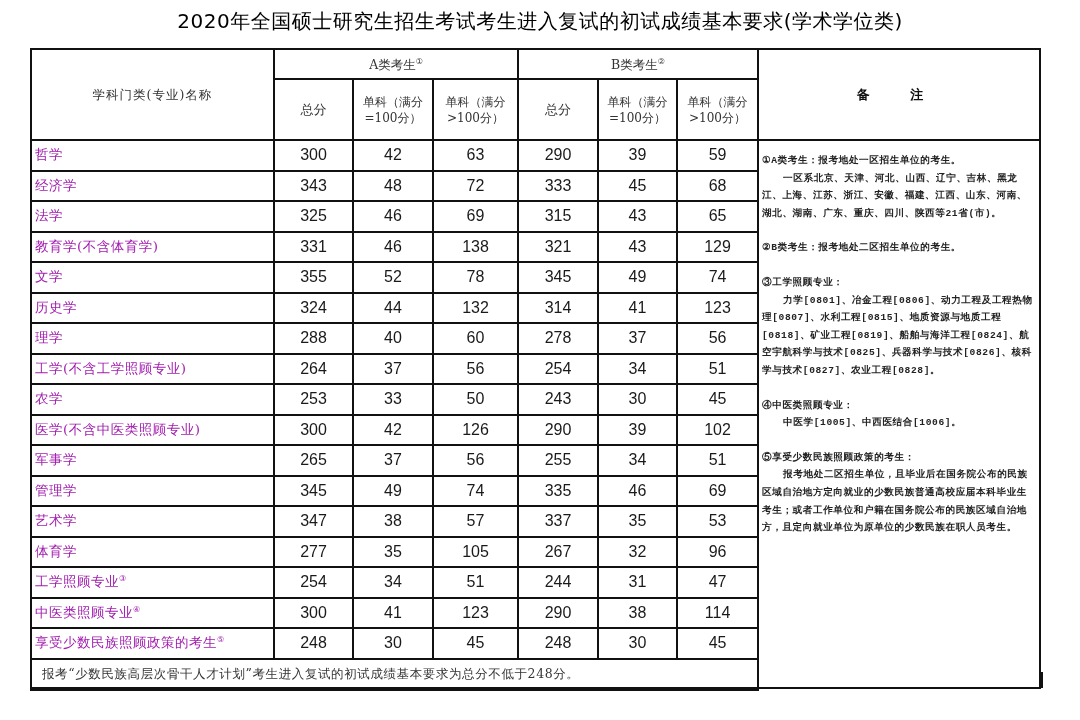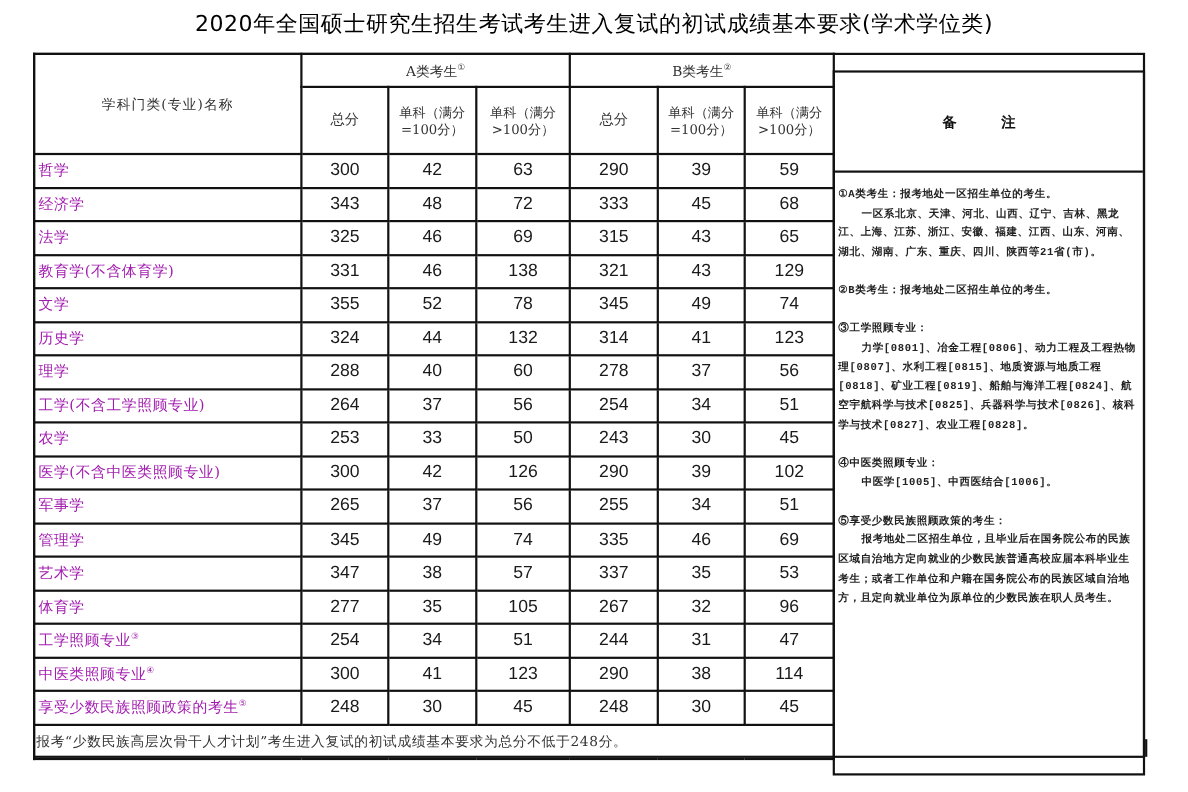--- a/index.html
+++ b/index.html
@@ -29,25 +29,25 @@
     font-size: 13.5px; padding-left: 3px; text-align: left; color: #a21caf;
     white-space: nowrap; overflow: hidden; letter-spacing: 0.5px;
   }
   td.name sup { font-size: 8px; }
   td.num {
     text-align: center; font-family: "Liberation Sans", sans-serif;
     font-size: 16px; color: #1a1a1a;
   }
   tr.data td { height: 30.5px; }
   td.foot {
-    height: 31px; font-size: 12.5px; padding-left: 1px; text-align: left; color: #333;
+    height: 31px; font-size: 12.5px; padding-left: 10px; text-align: left; color: #333;
     letter-spacing: 0.6px;
   }
   .remarks {
-    position: absolute; left: 757px; top: 64px; width: 284px; height: 641px;
+    position: absolute; left: 757px; top: 48px; width: 284px; height: 641px;
     border: 2.5px solid #111; border-left: 2px solid #111;
   }
   .remarks-head {
     height: 91px; border-bottom: 2px solid #111; display: flex;
     align-items: center; justify-content: center;
     font-size: 13px; font-weight: bold; letter-spacing: 18px;
   }
   .remarks-body {
     padding: 11px 4px 0 3px;
     font-size: 9.6px; line-height: 17.6px; font-weight: bold; color: #222;

